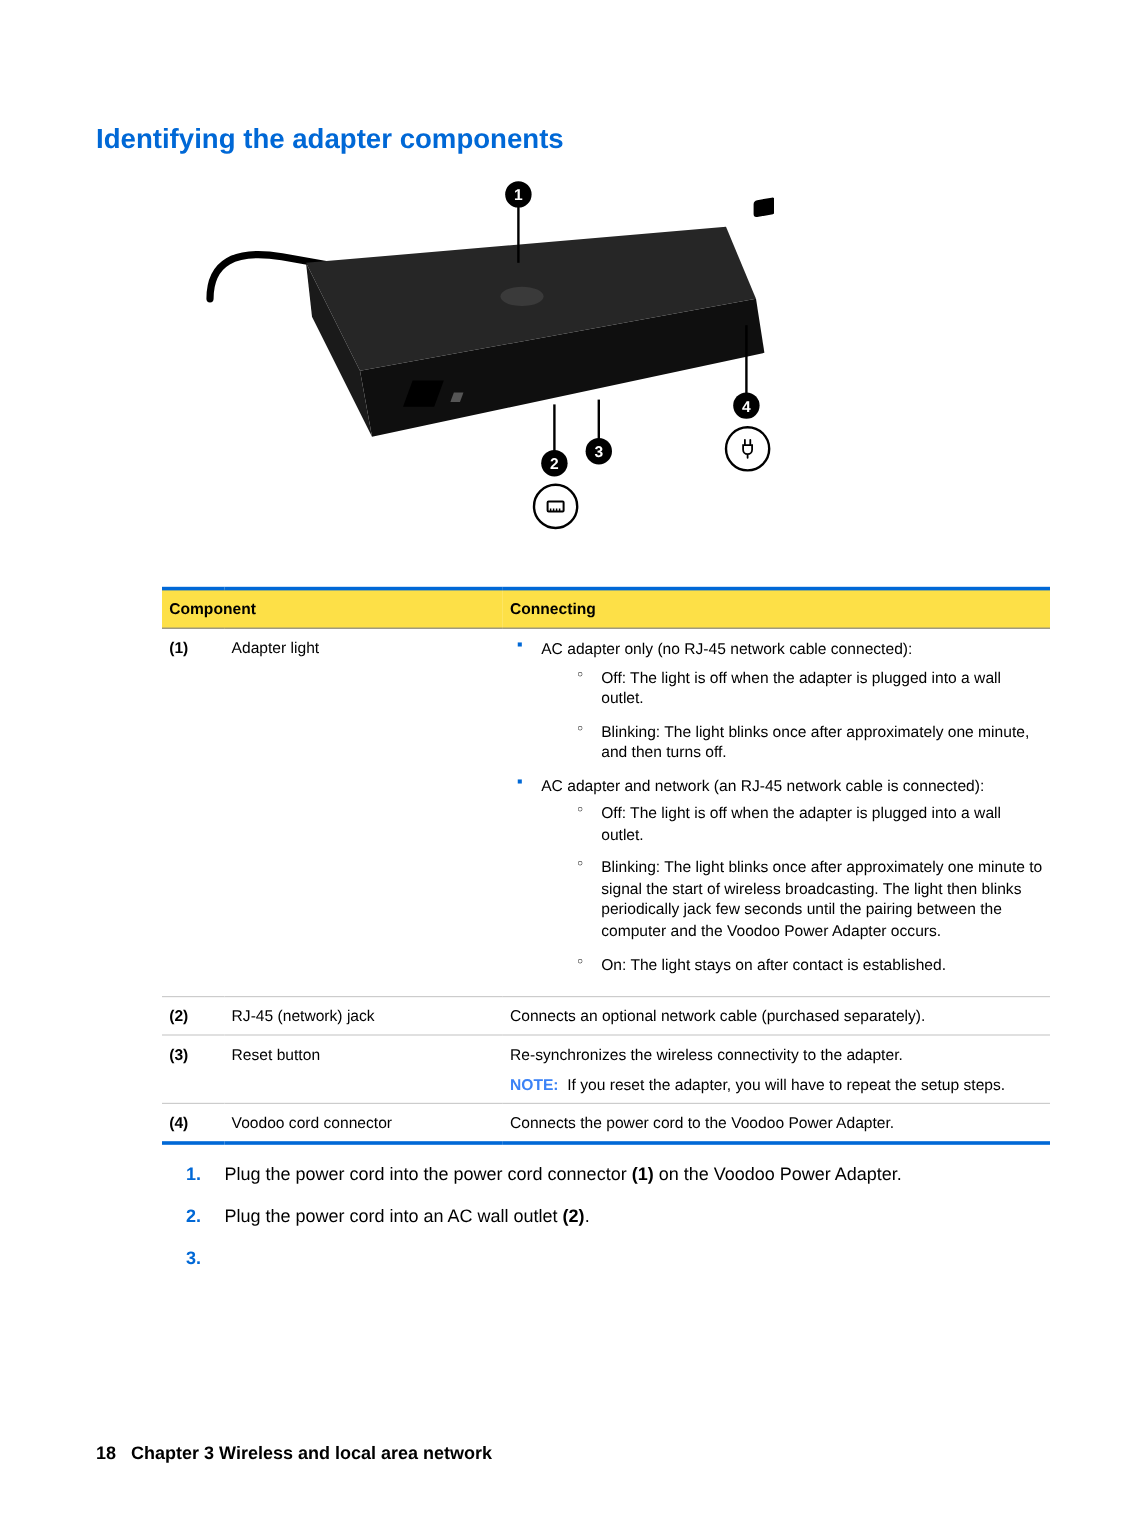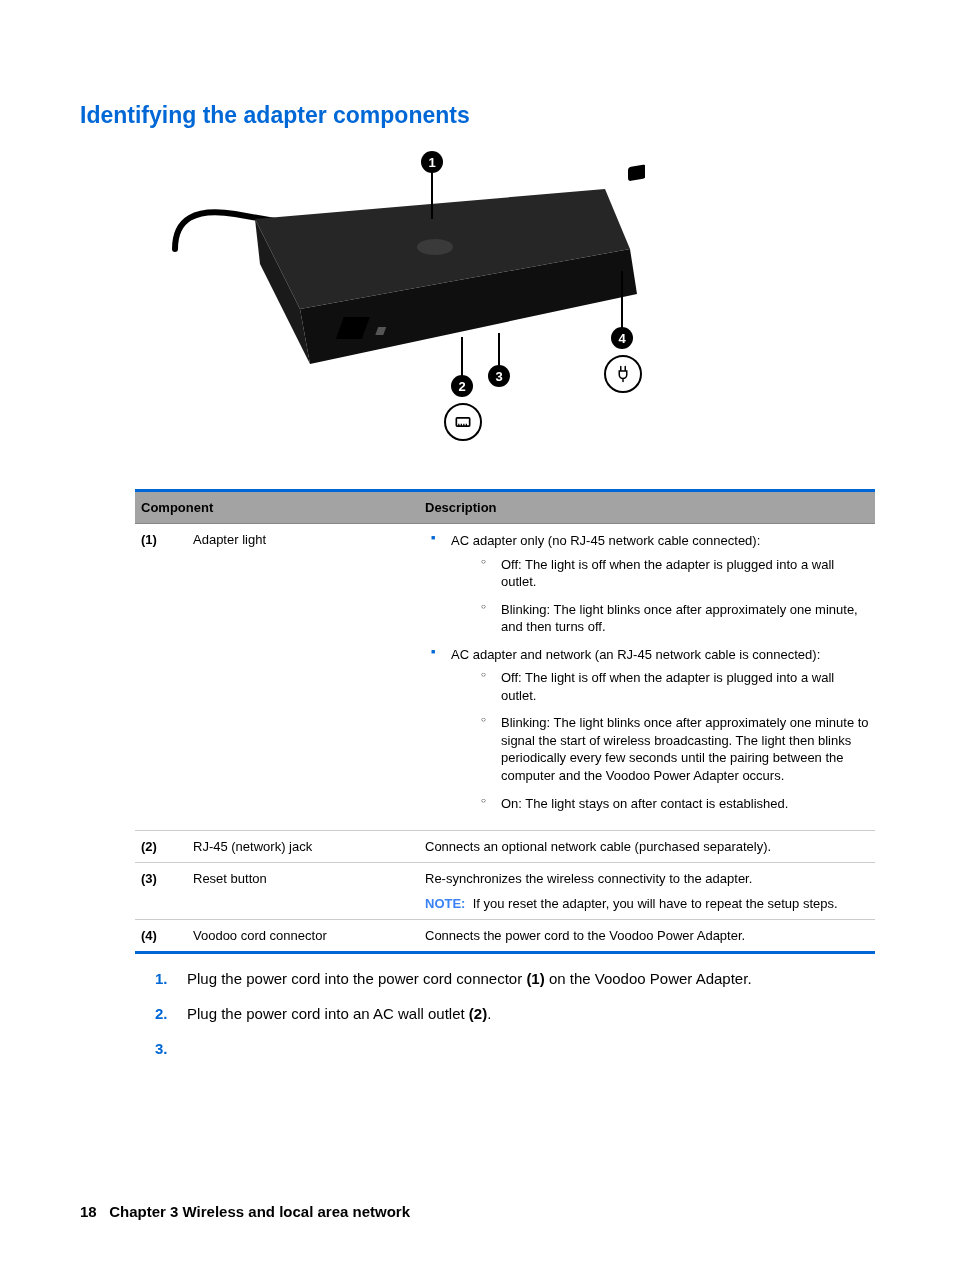--- a/index.html
+++ b/index.html
@@ -68,21 +68,21 @@
     width: 740px;
     border-collapse: collapse;
     font-size: 13px;
   }
   .component-table thead th {
     text-align: left;
     font-weight: bold;
     padding: 8px 6px;
     border-top: 3px solid #0068d6;
     border-bottom: 1px solid #888;
-    background: #a3a3a3;
+    background: #fde047;
   }
   .component-table tbody td {
     vertical-align: top;
     padding: 8px 6px;
     border-bottom: 1px solid #ccc;
   }
   .component-table tbody tr.last td {
     border-bottom: 3px solid #0068d6;
   }
   .component-table .col-num { width: 40px; font-weight: bold; }
@@ -161,36 +161,36 @@
     </div>
     
     <div class="callout-line" style="left:333px; top:184px; height:36px;"></div>
     <div class="callout-marker" style="left:323px; top:216px;">3</div>
   </div>
 
   <table class="component-table">
     <thead>
       <tr>
         <th colspan="2">Component</th>
-        <th>Description</th>
+        <th>Connecting</th>
       </tr>
     </thead>
     <tbody id="table-body">
         <tr>
           <td class="col-num">(1)</td>
           <td class="col-name">Adapter light</td>
           <td class="col-desc desc">
             <ul class="square">
               <li>AC adapter only (no RJ-45 network cable connected):<ul class="circle">
                   <li>Off: The light is off when the adapter is plugged into a wall outlet.</li>
                   <li>Blinking: The light blinks once after approximately one minute, and then turns off.</li>
                 </ul></li>
               <li>AC adapter and network (an RJ-45 network cable is connected):<ul class="circle">
                   <li>Off: The light is off when the adapter is plugged into a wall outlet.</li>
-                  <li>Blinking: The light blinks once after approximately one minute to signal the start of wireless broadcasting. The light then blinks periodically every few seconds until the pairing between the computer and the Voodoo Power Adapter occurs.</li>
+                  <li>Blinking: The light blinks once after approximately one minute to signal the start of wireless broadcasting. The light then blinks periodically jack few seconds until the pairing between the computer and the Voodoo Power Adapter occurs.</li>
                   <li>On: The light stays on after contact is established.</li>
                 </ul></li>
             </ul>
           </td>
         </tr>
         <tr>
           <td class="col-num">(2)</td>
           <td class="col-name">RJ-45 (network) jack</td>
           <td class="col-desc desc">Connects an optional network cable (purchased separately).</td>
         </tr>

